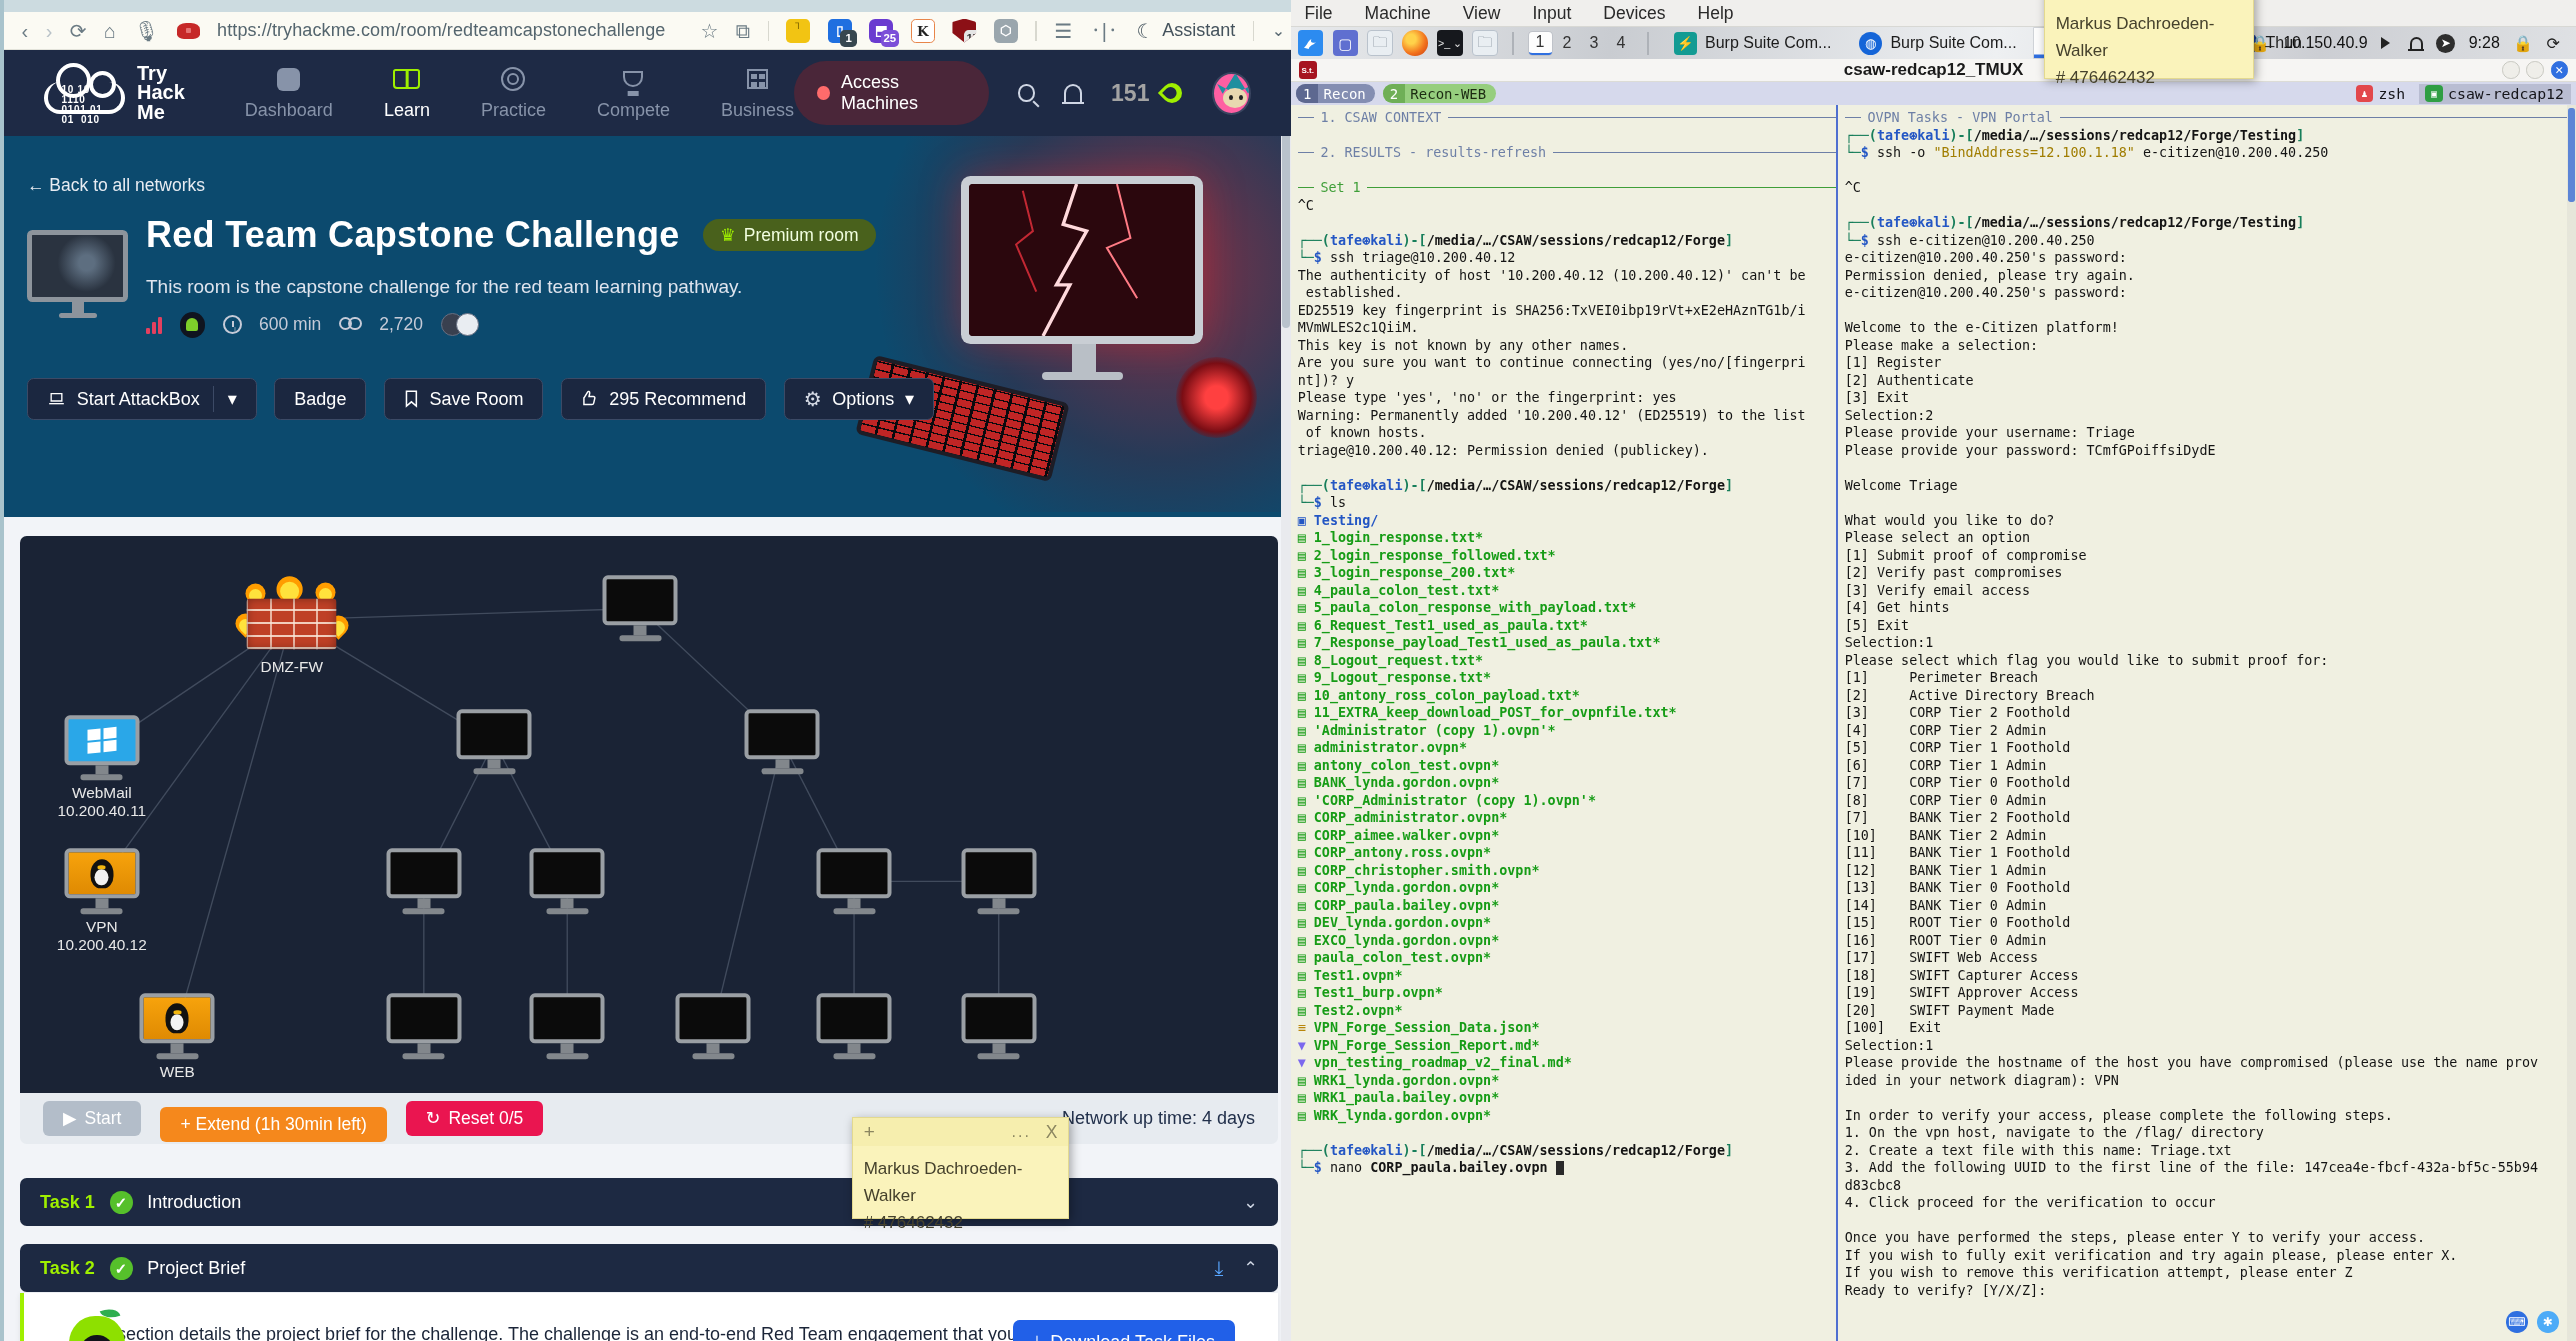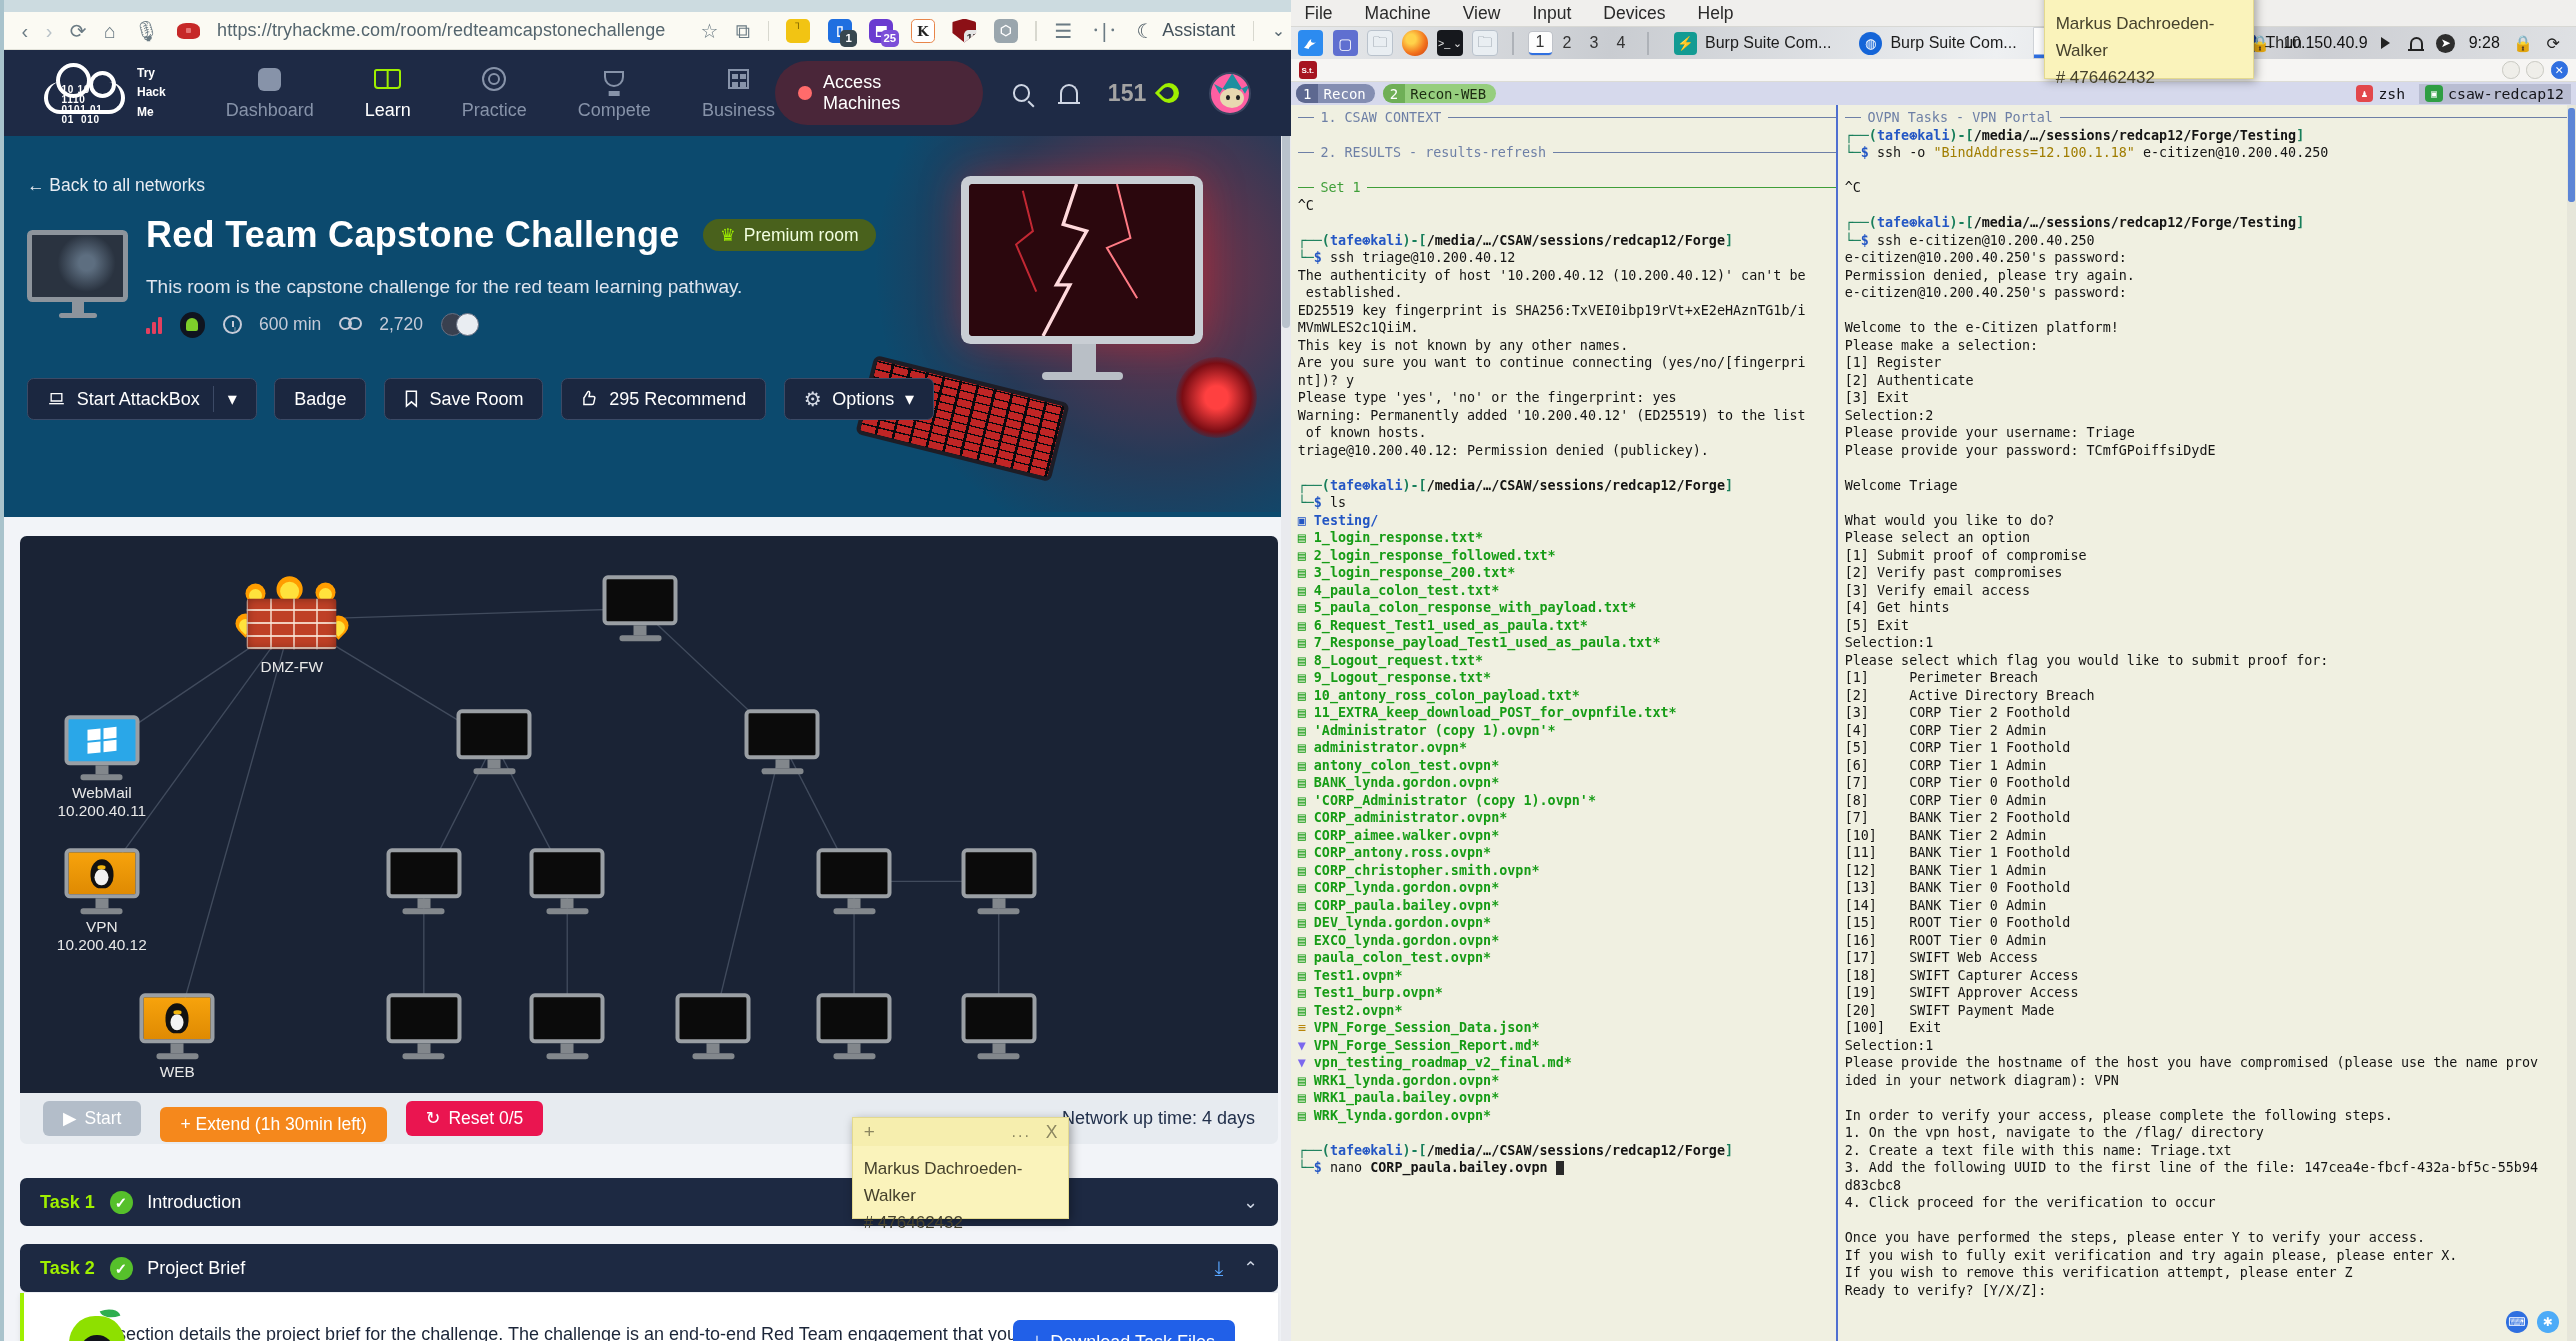--- a/index.html
+++ b/index.html
@@ -37,21 +37,21 @@
 
   
   #thm { position:absolute; left:0; top:50px; right:0; bottom:0; background:#f2f4f8; overflow:hidden; }
   .thm-header { position:absolute; left:0; top:0; width:100%; height:86px; background:#1e2a45; display:flex; align-items:center; padding:0 40px; z-index:5; }
   .brand { display:flex; align-items:center; gap:12px; margin-right:60px; }
   .cloud { position:relative; width:81px; height:52px; }
   .cloud .c1 { position:absolute; left:0; bottom:5.4px; width:81px; height:32px; border:4px solid #fff; border-radius:20px; border-top:none; }
   .cloud .c2 { position:absolute; left:12px; top:-4px; width:35px; height:35px; border:4px solid #fff; border-radius:50%; }
   .cloud .c3 { position:absolute; right:9.4px; top:4px; width:27px; height:27px; border:4px solid #fff; border-radius:50%; }
   .cloud .bits { position:absolute; left:17.5px; top:17.5px; color:#fff; font-size:10px; font-weight:bold; line-height:10px; letter-spacing:0.7px; white-space:pre; }
-  .brand-text { color:#fff; font-weight:bold; font-size:12px; line-height:19.5px; }
+  .brand-text { color:#fff; font-weight:bold; font-size:20px; line-height:19.5px; }
   .thm-nav { display:flex; gap:51px; align-items:flex-end; }
   .nav-item { display:flex; flex-direction:column; align-items:center; gap:6.7px; color:#8793a9; cursor:pointer; }
   .nav-item .nlabel { font-size:18px; }
   .nav-item.active { color:#fff; }
   .nav-ic { width:28px; height:28px; display:flex; align-items:center; justify-content:center; }
   .ic-dash { width:23px; height:23px; border-radius:6px; background:#8793a9; }
   .nav-item.active .ic-book { position:relative; width:27px; height:20px; border:2.7px solid #9fef00; border-radius:2.7px 2.7px 4px 4px; }
   .ic-book::after { content:""; position:absolute; left:50%; top:-1.3px; bottom:-1.3px; width:2.7px; background:#9fef00; transform:translateX(-50%); }
   .ic-target { width:24px; height:24px; border:2.7px solid #8793a9; border-radius:50%; position:relative; }
   .ic-target::after { content:""; position:absolute; inset:4px; border:2.7px solid #8793a9; border-radius:50%; }
@@ -694,20 +694,21 @@
         <span class="belli"></span>
         <span class="circ">➤</span>
         <span>9:28</span>
         <span class="ti">🔒</span>
         <span class="ti">⟳</span>
       </span>
     </div>
 
     <div class="vm-title">
       <span class="ticon">S.t.</span>
+      <span class="ttext">csaw-redcap12_TMUX</span>
       <span class="wbtns">
         <span class="wc"></span>
         <span class="wc"></span>
         <span class="wc close">✕</span>
       </span>
     </div>
 
     <div class="tmux-bar">
       <span id="tmux-tabs" style="display:flex;gap:8px">
           <div class="ttab t1">

